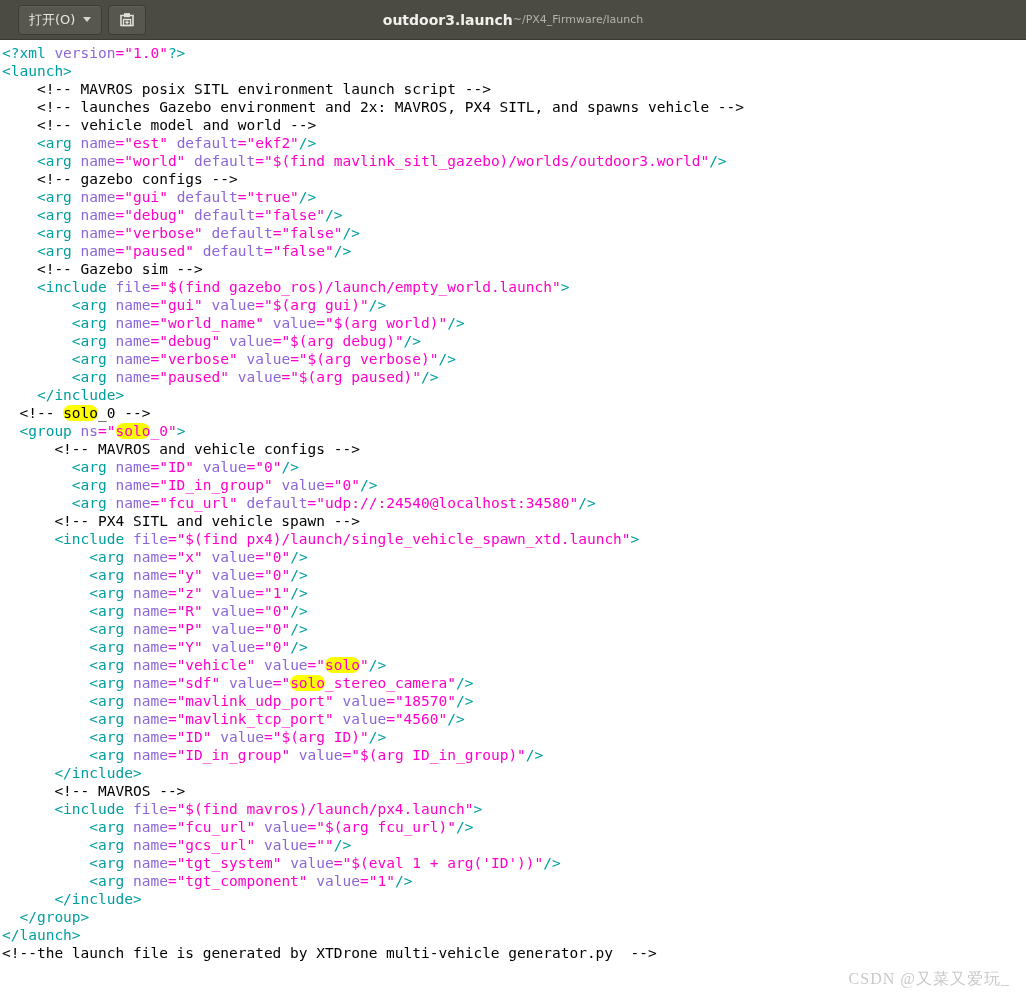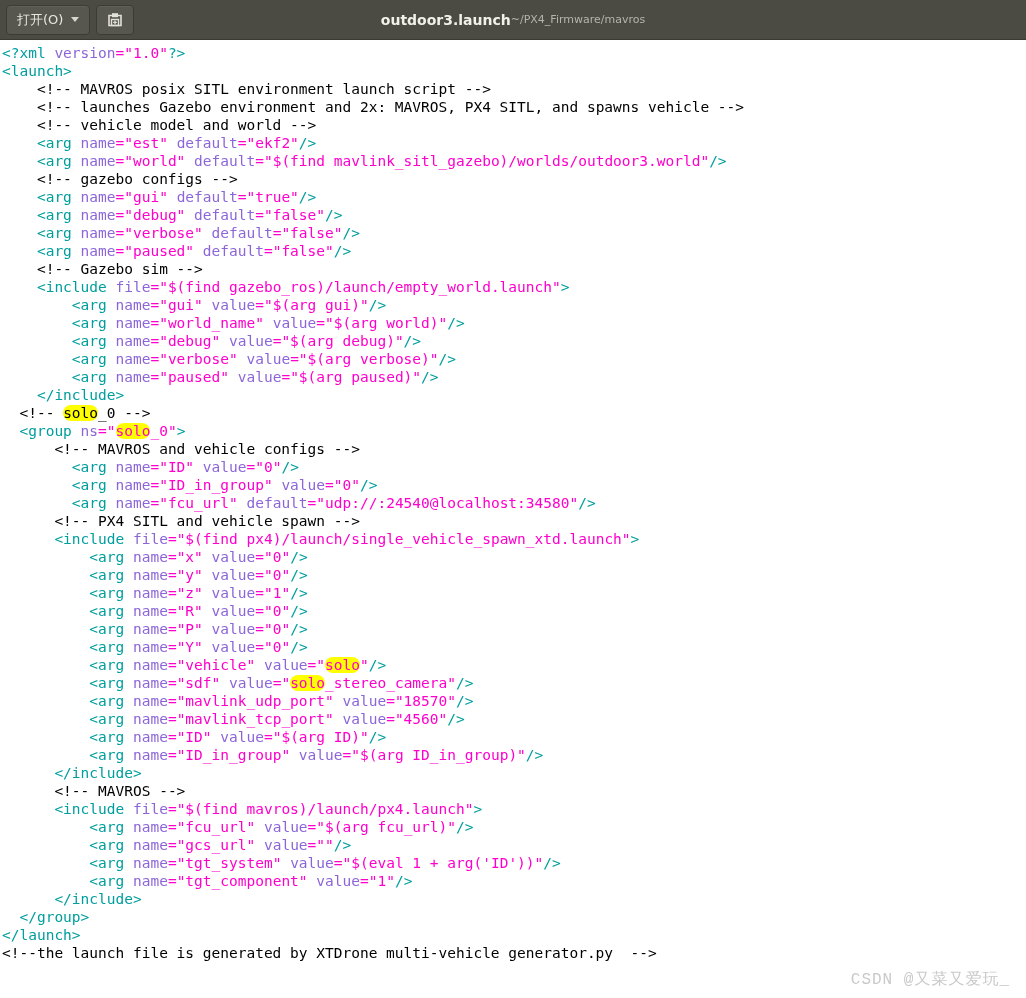--- a/index.html
+++ b/index.html
@@ -21,21 +21,21 @@
     background: #4b4b44;
     display: flex;
     align-items: center;
     position: relative;
     box-sizing: border-box;
     border-bottom: 1px solid #3a3a34;
   }
   .tb-left {
     display: flex;
     align-items: center;
-    padding-left: 6px;
+    padding-left: 18px;
     gap: 6px;
     z-index: 2;
   }
   .tb-btn {
     background: #57574f;
     border: 1px solid #3c3c36;
     border-radius: 4px;
     height: 30px;
     display: flex;
     align-items: center;
@@ -112,21 +112,21 @@
   .str     { color: #ff00cc; }   
   .cmt     { color: #000000; }   
   .hl      { background: #ffff00; border-radius: 8px; }
 
   
   #watermark {
     position: absolute;
     right: 16px;
     bottom: 8px;
     color: #c9c9c9;
-    font-family: Liberation Mono, monospace;
+    font-family: Liberation Serif, serif;
     font-size: 16px;
     letter-spacing: 1px;
     user-select: none;
   }
 </style>
 </head>
 <body>
 
 <div id="titlebar">
   <div class="tb-left">
@@ -138,20 +138,20 @@
       <svg width="18" height="18" viewBox="0 0 18 18">
         <path d="M3 4.5 L15 4.5 L15 14.5 L3 14.5 Z" fill="none" stroke="#e3e0d9" stroke-width="1.6"></path>
         <rect x="6" y="2.2" width="6" height="4" fill="#e3e0d9"></rect>
         <rect x="5.5" y="8.5" width="7" height="6" fill="none" stroke="#e3e0d9" stroke-width="1.4"></rect>
         <path d="M9 9.6 L9 13.3 M7.2 11.4 L10.8 11.4" stroke="#e3e0d9" stroke-width="1.3"></path>
       </svg>
     </div>
   </div>
   <div class="tb-center">
     <div id="window-title">outdoor3.launch</div>
-    <div id="window-subtitle">~/PX4_Firmware/mavros</div>
+    <div id="window-subtitle">~/PX4_Firmware/launch</div>
   </div>
 </div>
 
 <div id="editor">
   <div id="code"><span class="ln"><span class="tag">&lt;?xml</span> <span class="attr">version</span><span class="eq">=</span><span class="str">"1.0"</span><span class="tag">?&gt;</span></span><span class="ln"><span class="tag">&lt;launch</span><span class="tag">&gt;</span></span><span class="ln">    <span class="cmt">&lt;!-- MAVROS posix SITL environment launch script --&gt;</span></span><span class="ln">    <span class="cmt">&lt;!-- launches Gazebo environment and 2x: MAVROS, PX4 SITL, and spawns vehicle --&gt;</span></span><span class="ln">    <span class="cmt">&lt;!-- vehicle model and world --&gt;</span></span><span class="ln">    <span class="tag">&lt;arg</span> <span class="attr">name</span><span class="eq">=</span><span class="str">"est"</span> <span class="attr">default</span><span class="eq">=</span><span class="str">"ekf2"</span><span class="tag">/&gt;</span></span><span class="ln">    <span class="tag">&lt;arg</span> <span class="attr">name</span><span class="eq">=</span><span class="str">"world"</span> <span class="attr">default</span><span class="eq">=</span><span class="str">"$(find mavlink_sitl_gazebo)/worlds/outdoor3.world"</span><span class="tag">/&gt;</span></span><span class="ln">    <span class="cmt">&lt;!-- gazebo configs --&gt;</span></span><span class="ln">    <span class="tag">&lt;arg</span> <span class="attr">name</span><span class="eq">=</span><span class="str">"gui"</span> <span class="attr">default</span><span class="eq">=</span><span class="str">"true"</span><span class="tag">/&gt;</span></span><span class="ln">    <span class="tag">&lt;arg</span> <span class="attr">name</span><span class="eq">=</span><span class="str">"debug"</span> <span class="attr">default</span><span class="eq">=</span><span class="str">"false"</span><span class="tag">/&gt;</span></span><span class="ln">    <span class="tag">&lt;arg</span> <span class="attr">name</span><span class="eq">=</span><span class="str">"verbose"</span> <span class="attr">default</span><span class="eq">=</span><span class="str">"false"</span><span class="tag">/&gt;</span></span><span class="ln">    <span class="tag">&lt;arg</span> <span class="attr">name</span><span class="eq">=</span><span class="str">"paused"</span> <span class="attr">default</span><span class="eq">=</span><span class="str">"false"</span><span class="tag">/&gt;</span></span><span class="ln">    <span class="cmt">&lt;!-- Gazebo sim --&gt;</span></span><span class="ln">    <span class="tag">&lt;include</span> <span class="attr">file</span><span class="eq">=</span><span class="str">"$(find gazebo_ros)/launch/empty_world.launch"</span><span class="tag">&gt;</span></span><span class="ln">        <span class="tag">&lt;arg</span> <span class="attr">name</span><span class="eq">=</span><span class="str">"gui"</span> <span class="attr">value</span><span class="eq">=</span><span class="str">"$(arg gui)"</span><span class="tag">/&gt;</span></span><span class="ln">        <span class="tag">&lt;arg</span> <span class="attr">name</span><span class="eq">=</span><span class="str">"world_name"</span> <span class="attr">value</span><span class="eq">=</span><span class="str">"$(arg world)"</span><span class="tag">/&gt;</span></span><span class="ln">        <span class="tag">&lt;arg</span> <span class="attr">name</span><span class="eq">=</span><span class="str">"debug"</span> <span class="attr">value</span><span class="eq">=</span><span class="str">"$(arg debug)"</span><span class="tag">/&gt;</span></span><span class="ln">        <span class="tag">&lt;arg</span> <span class="attr">name</span><span class="eq">=</span><span class="str">"verbose"</span> <span class="attr">value</span><span class="eq">=</span><span class="str">"$(arg verbose)"</span><span class="tag">/&gt;</span></span><span class="ln">        <span class="tag">&lt;arg</span> <span class="attr">name</span><span class="eq">=</span><span class="str">"paused"</span> <span class="attr">value</span><span class="eq">=</span><span class="str">"$(arg paused)"</span><span class="tag">/&gt;</span></span><span class="ln">    <span class="tag">&lt;/include</span><span class="tag">&gt;</span></span><span class="ln">  <span class="cmt">&lt;!-- <span class="hl">solo</span>_0 --&gt;</span></span><span class="ln">  <span class="tag">&lt;group</span> <span class="attr">ns</span><span class="eq">=</span><span class="str">"<span class="hl">solo</span>_0"</span><span class="tag">&gt;</span></span><span class="ln">      <span class="cmt">&lt;!-- MAVROS and vehicle configs --&gt;</span></span><span class="ln">        <span class="tag">&lt;arg</span> <span class="attr">name</span><span class="eq">=</span><span class="str">"ID"</span> <span class="attr">value</span><span class="eq">=</span><span class="str">"0"</span><span class="tag">/&gt;</span></span><span class="ln">        <span class="tag">&lt;arg</span> <span class="attr">name</span><span class="eq">=</span><span class="str">"ID_in_group"</span> <span class="attr">value</span><span class="eq">=</span><span class="str">"0"</span><span class="tag">/&gt;</span></span><span class="ln">        <span class="tag">&lt;arg</span> <span class="attr">name</span><span class="eq">=</span><span class="str">"fcu_url"</span> <span class="attr">default</span><span class="eq">=</span><span class="str">"udp://:24540@localhost:34580"</span><span class="tag">/&gt;</span></span><span class="ln">      <span class="cmt">&lt;!-- PX4 SITL and vehicle spawn --&gt;</span></span><span class="ln">      <span class="tag">&lt;include</span> <span class="attr">file</span><span class="eq">=</span><span class="str">"$(find px4)/launch/single_vehicle_spawn_xtd.launch"</span><span class="tag">&gt;</span></span><span class="ln">          <span class="tag">&lt;arg</span> <span class="attr">name</span><span class="eq">=</span><span class="str">"x"</span> <span class="attr">value</span><span class="eq">=</span><span class="str">"0"</span><span class="tag">/&gt;</span></span><span class="ln">          <span class="tag">&lt;arg</span> <span class="attr">name</span><span class="eq">=</span><span class="str">"y"</span> <span class="attr">value</span><span class="eq">=</span><span class="str">"0"</span><span class="tag">/&gt;</span></span><span class="ln">          <span class="tag">&lt;arg</span> <span class="attr">name</span><span class="eq">=</span><span class="str">"z"</span> <span class="attr">value</span><span class="eq">=</span><span class="str">"1"</span><span class="tag">/&gt;</span></span><span class="ln">          <span class="tag">&lt;arg</span> <span class="attr">name</span><span class="eq">=</span><span class="str">"R"</span> <span class="attr">value</span><span class="eq">=</span><span class="str">"0"</span><span class="tag">/&gt;</span></span><span class="ln">          <span class="tag">&lt;arg</span> <span class="attr">name</span><span class="eq">=</span><span class="str">"P"</span> <span class="attr">value</span><span class="eq">=</span><span class="str">"0"</span><span class="tag">/&gt;</span></span><span class="ln">          <span class="tag">&lt;arg</span> <span class="attr">name</span><span class="eq">=</span><span class="str">"Y"</span> <span class="attr">value</span><span class="eq">=</span><span class="str">"0"</span><span class="tag">/&gt;</span></span><span class="ln">          <span class="tag">&lt;arg</span> <span class="attr">name</span><span class="eq">=</span><span class="str">"vehicle"</span> <span class="attr">value</span><span class="eq">=</span><span class="str">"<span class="hl">solo</span>"</span><span class="tag">/&gt;</span></span><span class="ln">          <span class="tag">&lt;arg</span> <span class="attr">name</span><span class="eq">=</span><span class="str">"sdf"</span> <span class="attr">value</span><span class="eq">=</span><span class="str">"<span class="hl">solo</span>_stereo_camera"</span><span class="tag">/&gt;</span></span><span class="ln">          <span class="tag">&lt;arg</span> <span class="attr">name</span><span class="eq">=</span><span class="str">"mavlink_udp_port"</span> <span class="attr">value</span><span class="eq">=</span><span class="str">"18570"</span><span class="tag">/&gt;</span></span><span class="ln">          <span class="tag">&lt;arg</span> <span class="attr">name</span><span class="eq">=</span><span class="str">"mavlink_tcp_port"</span> <span class="attr">value</span><span class="eq">=</span><span class="str">"4560"</span><span class="tag">/&gt;</span></span><span class="ln">          <span class="tag">&lt;arg</span> <span class="attr">name</span><span class="eq">=</span><span class="str">"ID"</span> <span class="attr">value</span><span class="eq">=</span><span class="str">"$(arg ID)"</span><span class="tag">/&gt;</span></span><span class="ln">          <span class="tag">&lt;arg</span> <span class="attr">name</span><span class="eq">=</span><span class="str">"ID_in_group"</span> <span class="attr">value</span><span class="eq">=</span><span class="str">"$(arg ID_in_group)"</span><span class="tag">/&gt;</span></span><span class="ln">      <span class="tag">&lt;/include</span><span class="tag">&gt;</span></span><span class="ln">      <span class="cmt">&lt;!-- MAVROS --&gt;</span></span><span class="ln">      <span class="tag">&lt;include</span> <span class="attr">file</span><span class="eq">=</span><span class="str">"$(find mavros)/launch/px4.launch"</span><span class="tag">&gt;</span></span><span class="ln">          <span class="tag">&lt;arg</span> <span class="attr">name</span><span class="eq">=</span><span class="str">"fcu_url"</span> <span class="attr">value</span><span class="eq">=</span><span class="str">"$(arg fcu_url)"</span><span class="tag">/&gt;</span></span><span class="ln">          <span class="tag">&lt;arg</span> <span class="attr">name</span><span class="eq">=</span><span class="str">"gcs_url"</span> <span class="attr">value</span><span class="eq">=</span><span class="str">""</span><span class="tag">/&gt;</span></span><span class="ln">          <span class="tag">&lt;arg</span> <span class="attr">name</span><span class="eq">=</span><span class="str">"tgt_system"</span> <span class="attr">value</span><span class="eq">=</span><span class="str">"$(eval 1 + arg('ID'))"</span><span class="tag">/&gt;</span></span><span class="ln">          <span class="tag">&lt;arg</span> <span class="attr">name</span><span class="eq">=</span><span class="str">"tgt_component"</span> <span class="attr">value</span><span class="eq">=</span><span class="str">"1"</span><span class="tag">/&gt;</span></span><span class="ln">      <span class="tag">&lt;/include</span><span class="tag">&gt;</span></span><span class="ln">  <span class="tag">&lt;/group</span><span class="tag">&gt;</span></span><span class="ln"><span class="tag">&lt;/launch</span><span class="tag">&gt;</span></span><span class="ln"><span class="cmt">&lt;!--the launch file is generated by XTDrone multi-vehicle generator.py  --&gt;</span></span></div>
   <div id="watermark">CSDN @又菜又爱玩_</div>
 </div>
 
 </body></html>

